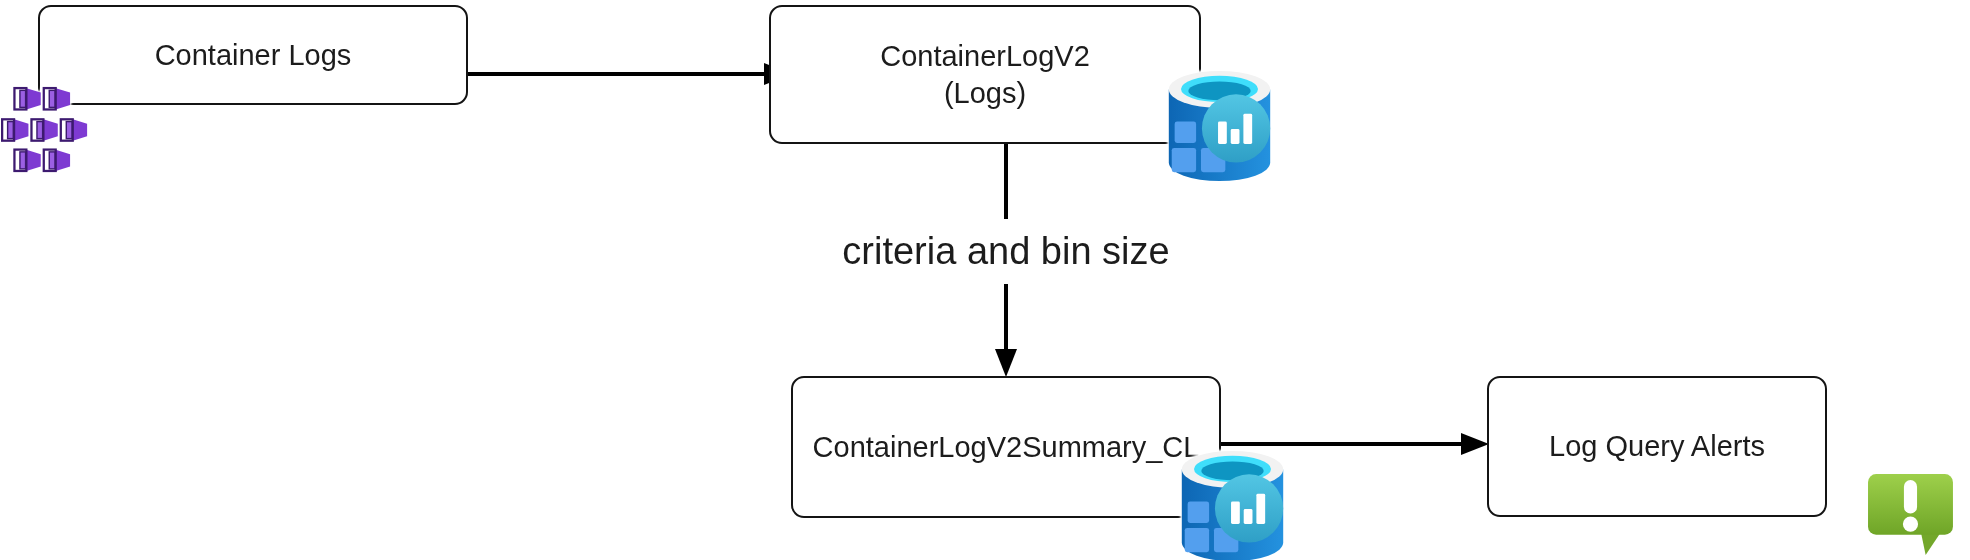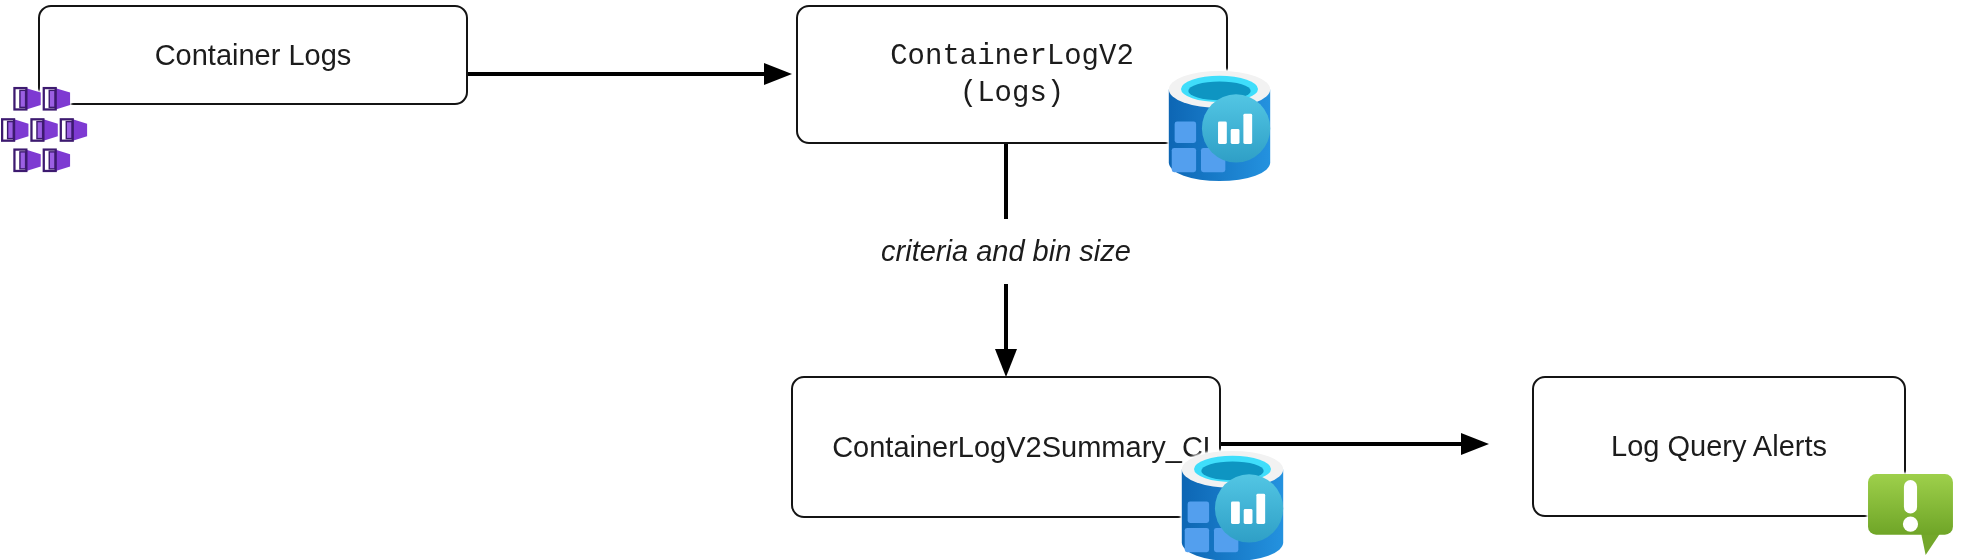--- a/index.html
+++ b/index.html
@@ -7,22 +7,22 @@
     position:relative;width:1970px;height:560px;background:#ffffff;overflow:hidden;
     font-family:"Liberation Sans","DejaVu Sans",sans-serif;color:#1c1c1c;
   }
   .edges{position:absolute;left:0;top:0;width:1970px;height:560px;z-index:1;}
   .node{
     position:absolute;background:#ffffff;border:2.5px solid #141414;border-radius:13px;
     display:flex;flex-direction:column;align-items:center;justify-content:center;
     text-align:center;font-size:29px;line-height:37px;z-index:2;box-sizing:border-box;
   }
   .edge-label{
-    position:absolute;z-index:3;background:#ffffff;padding:2px 10px;font-size:29px;
-    white-space:nowrap;transform:translate(-50%,-50%);font-style:italic;
+    position:absolute;z-index:3;background:#ffffff;padding:2px 10px;font-size:38px;
+    white-space:nowrap;transform:translate(-50%,-50%);
   }
   .icon{
     position:absolute;z-index:4;
     filter:drop-shadow(0 0 1.2px #ffffff) drop-shadow(0 0 1.2px #ffffff) drop-shadow(0 0 1px #ffffff);
   }
 </style>
 </head>
 <body>
 
 <div class="canvas">
@@ -77,30 +77,30 @@
     <g>
       <line x1="1221" y1="444" x2="1463" y2="444" stroke-width="4" stroke="#000000"></line>
       <polygon points="1489,444 1461,433 1461,455" fill="#000000"></polygon>
     </g>
   </svg>
 
   <div class="node" style="left:38px;top:5px;width:430px;height:100px;">
     <span>Container Logs</span>
   </div>
 
-  <div class="node" style="left:796px;top:5px;width:432px;height:139px;font-family:Liberation Mono, monospace;">
+  <div class="node" style="left:769px;top:5px;width:432px;height:139px;">
     <span>ContainerLogV2</span>
     <span>(Logs)</span>
   </div>
 
-  <div class="node" style="left:791px;top:376px;width:430px;height:142px;align-items:flex-end;">
+  <div class="node" style="left:791px;top:376px;width:430px;height:142px;">
     <span>ContainerLogV2Summary_CL</span>
   </div>
 
-  <div class="node" style="left:1487px;top:376px;width:374px;height:141px;margin-left:45px;">
+  <div class="node" style="left:1487px;top:376px;width:340px;height:141px;">
     <span>Log Query Alerts</span>
   </div>
 
   <div class="edge-label" style="left:1006px;top:251px;">criteria and bin size</div>
 
   <svg class="icon" style="left:1px;top:86px;" width="88" height="88" viewBox="0 0 93 91">
     <use href="#ctrUnit" x="13" y="0"></use>
     <use href="#ctrUnit" x="44" y="0"></use>
     <use href="#ctrUnit" x="0" y="33"></use>
     <use href="#ctrUnit" x="31" y="33"></use>

